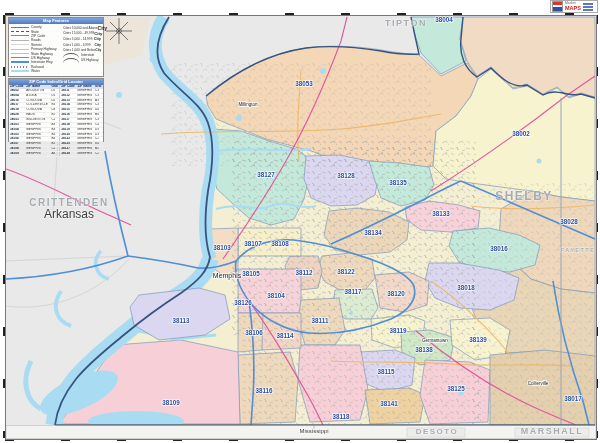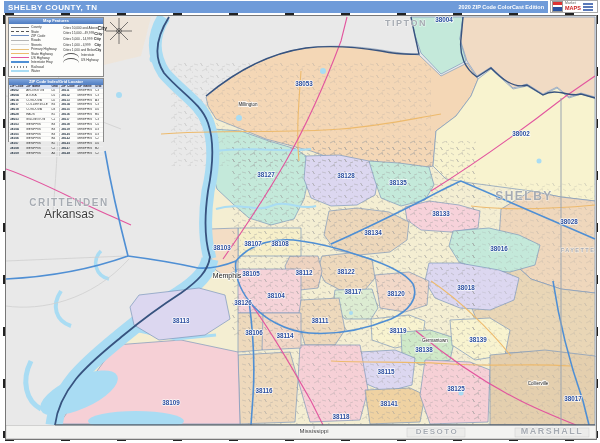--- a/index.html
+++ b/index.html
@@ -60,24 +60,20 @@
   .tc{font-weight:bold;fill:#a6abb2;letter-spacing:1.5px;paint-order:stroke;stroke:rgba(255,255,255,.6);stroke-width:1px;}
   .ts{fill:#3b3b3b;paint-order:stroke;stroke:rgba(255,255,255,.7);stroke-width:1px;}
   .tcity{fill:#1a1a1a;paint-order:stroke;stroke:rgba(255,255,255,.85);stroke-width:1.4px;}
   .zr{stroke:#7d98bb;stroke-width:.7;}
 </style>
 </head>
 <body>
 
 <div class="page">
 
-  <div class="titlebar">
-    <span class="t-left">SHELBY COUNTY, TN</span>
-    <span class="t-right">2020 ZIP Code ColorCast Edition</span>
-  </div>
   <div class="logo">
     <span class="flag"></span>
     <span class="lt">
       <span class="s1">Market</span>
       <span class="s2">MAPS</span>
     </span>
     <span class="badge"></span>
   </div>
 
   <div class="tick-h" style="top:13px"></div>

